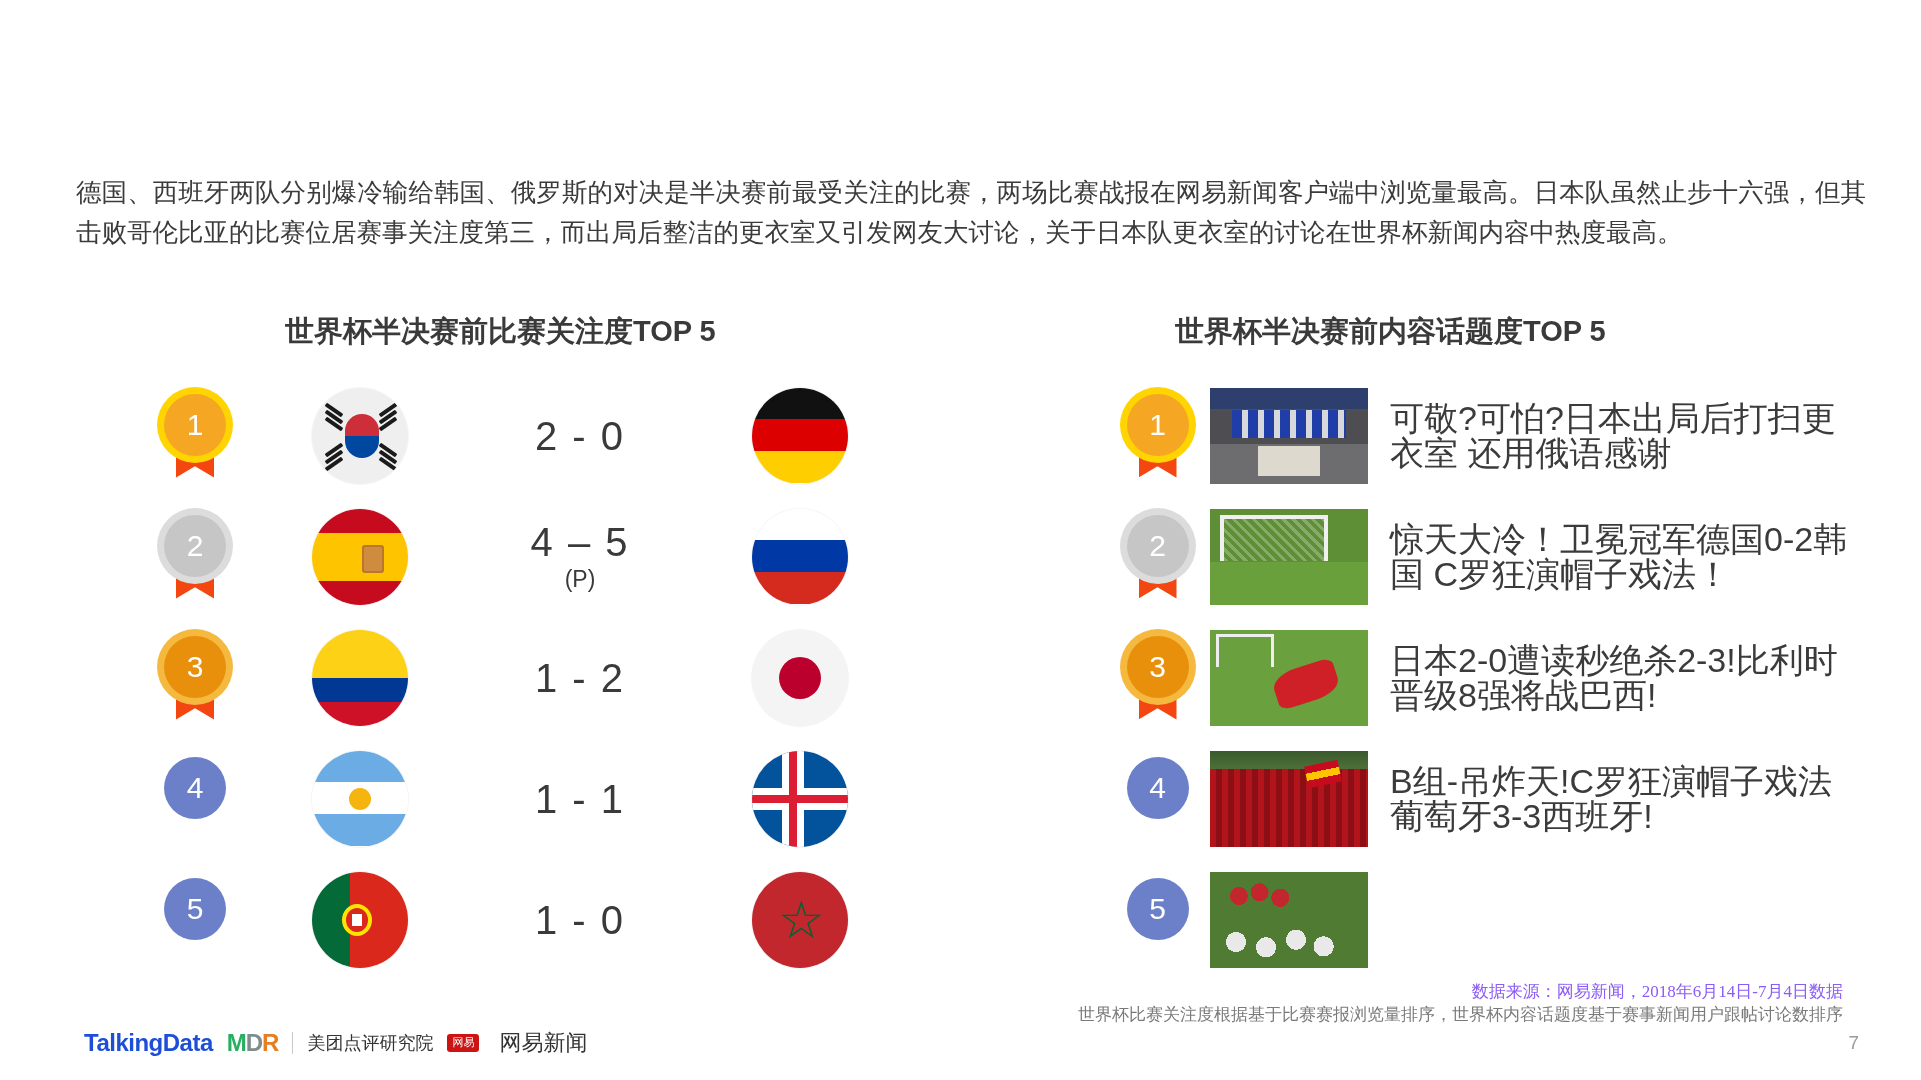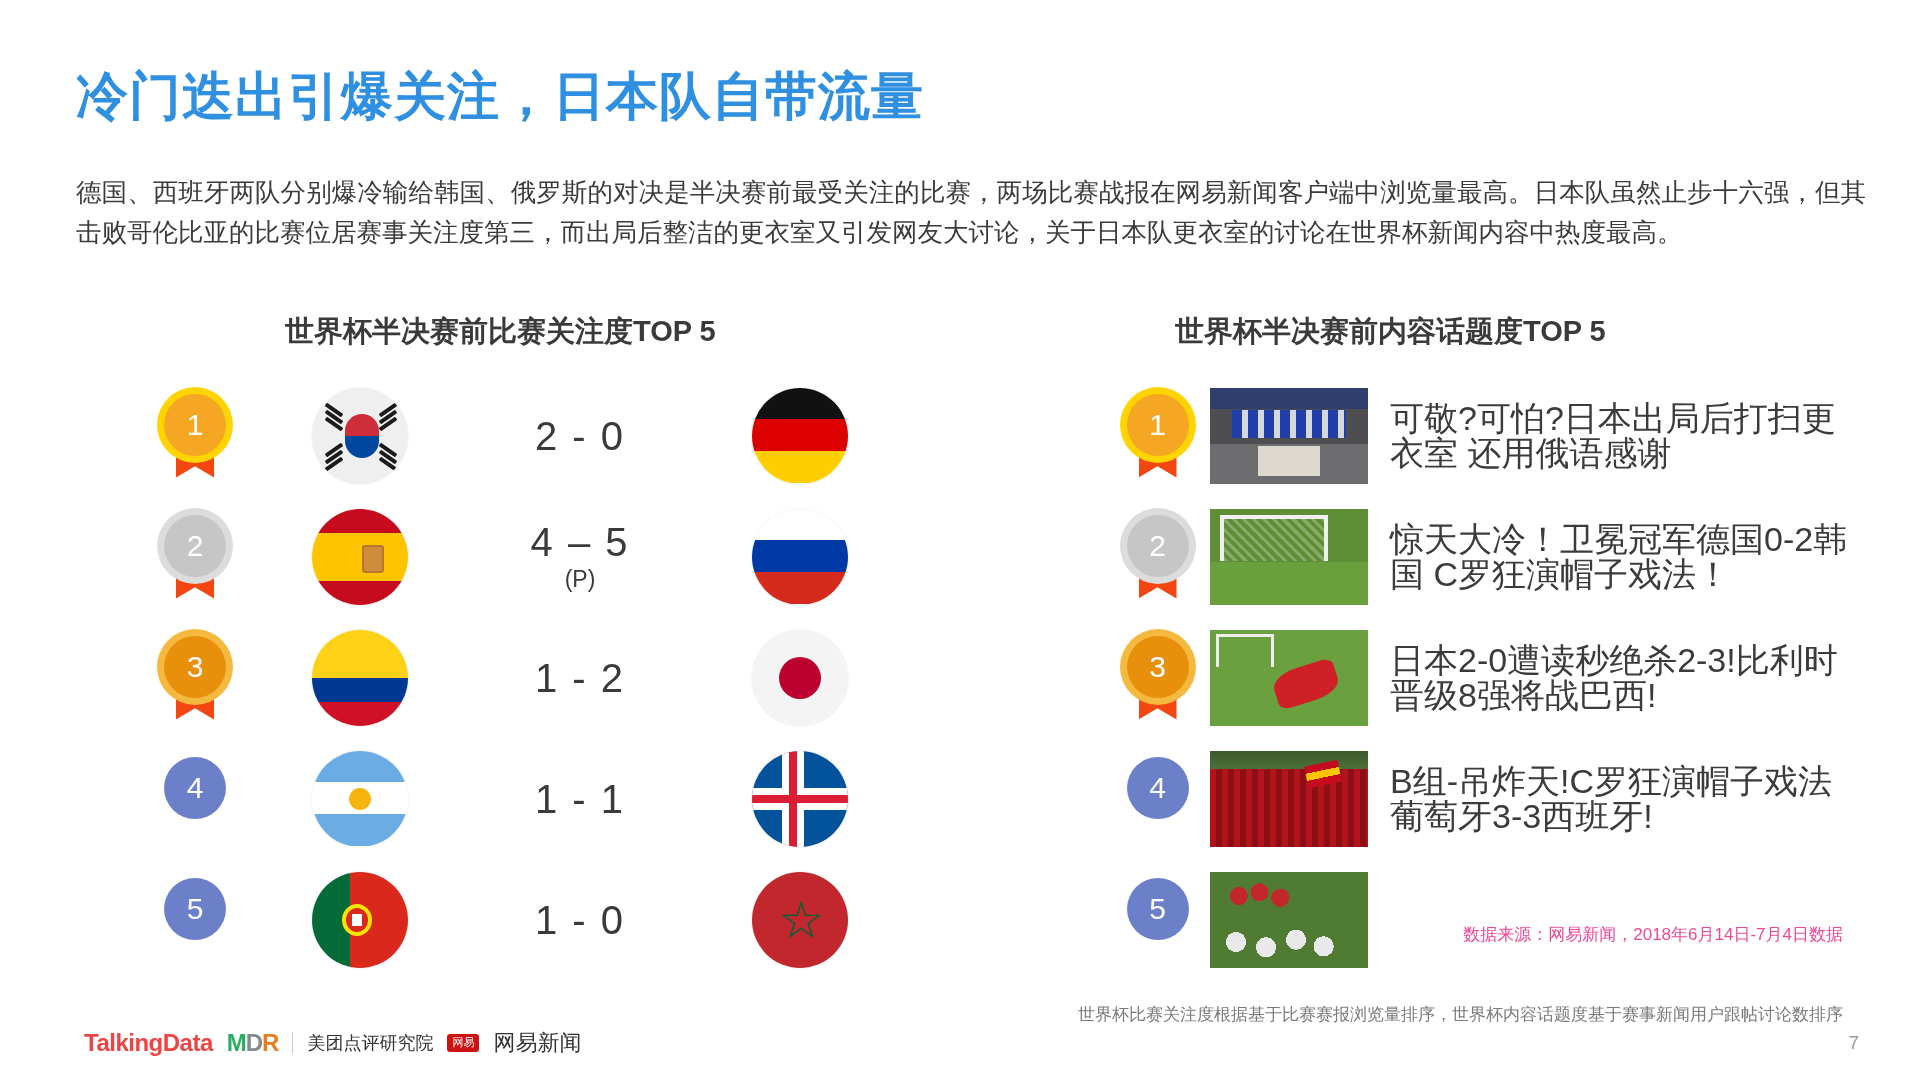--- a/index.html
+++ b/index.html
@@ -171,40 +171,39 @@
       background:radial-gradient(circle at 20% 50%, #c1272d 0 9px, transparent 9px),
                  radial-gradient(circle at 48% 40%, #c1272d 0 9px, transparent 9px),
                  radial-gradient(circle at 76% 55%, #c1272d 0 9px, transparent 9px); }
   .th-celebrate::after { content:""; position:absolute; left:8px; top:48px; width:120px; height:44px;
       background:radial-gradient(circle at 15% 50%, #e9e9ea 0 10px, transparent 10px),
                  radial-gradient(circle at 40% 62%, #e9e9ea 0 10px, transparent 10px),
                  radial-gradient(circle at 65% 45%, #e9e9ea 0 10px, transparent 10px),
                  radial-gradient(circle at 88% 60%, #e9e9ea 0 10px, transparent 10px); }
 
   
-  .src1 { position:absolute; right:78px; top:923px; font-size:17px; color:#ec4899; white-space:nowrap; }
+  .src1 { position:absolute; right:78px; top:980px; font-size:17px; color:#8b5cf6; white-space:nowrap;font-family:Liberation Serif, serif; }
   .src2 { position:absolute; right:78px; top:1003px; font-size:17px; color:#7a7a7a; white-space:nowrap; }
   .pageno { position:absolute; right:62px; top:1032px; font-size:19px; color:#9a9a9a; }
 
   .logos { position:absolute; left:84px; top:1028px; display:flex; align-items:center; gap:14px; }
-  .logo-td { font-size:24px; font-weight:bold; color:#ef4444; letter-spacing:-0.5px; }
+  .logo-td { font-size:24px; font-weight:bold; color:#1d4ed8; letter-spacing:-0.5px; }
   .logo-mdr { font-size:24px; font-weight:bold; letter-spacing:-1px; }
   .logo-mdr .m { color:#27ae60; } .logo-mdr .d { color:#7f8c8d; } .logo-mdr .r { color:#e67e22; }
   .logo-div { width:1px; height:22px; background:#c9c9c9; }
   .logo-mt { font-size:18px; color:#333; }
   .logo-box { display:inline-block; background:#cc1414; color:#fff; font-size:11px;
       padding:3px 5px; border-radius:3px; line-height:1.05; text-align:center; }
-  .logo-wy { font-size:22px; color:#333; }
+  .logo-wy { font-size:22px; color:#333; margin-left:6px; }
 </style>
 </head>
 <body>
 
 <div class="page">
 
-  <h1 class="title">冷门迭出引爆关注，日本队自带流量</h1>
   <p class="intro">德国、西班牙两队分别爆冷输给韩国、俄罗斯的对决是半决赛前最受关注的比赛，两场比赛战报在网易新闻客户端中浏览量最高。日本队虽然止步十六强，但其击败哥伦比亚的比赛位居赛事关注度第三，而出局后整洁的更衣室又引发网友大讨论，关于日本队更衣室的讨论在世界杯新闻内容中热度最高。</p>
 
   <div class="col-head left">世界杯半决赛前比赛关注度TOP 5</div>
   <div class="col-head right">世界杯半决赛前内容话题度TOP 5</div>
 
   <div class="left-list" id="left-list">
       <div class="match-row">
         <div class="rank-cell">
           <div class="badge">
             <div class="disc gold">1</div>

